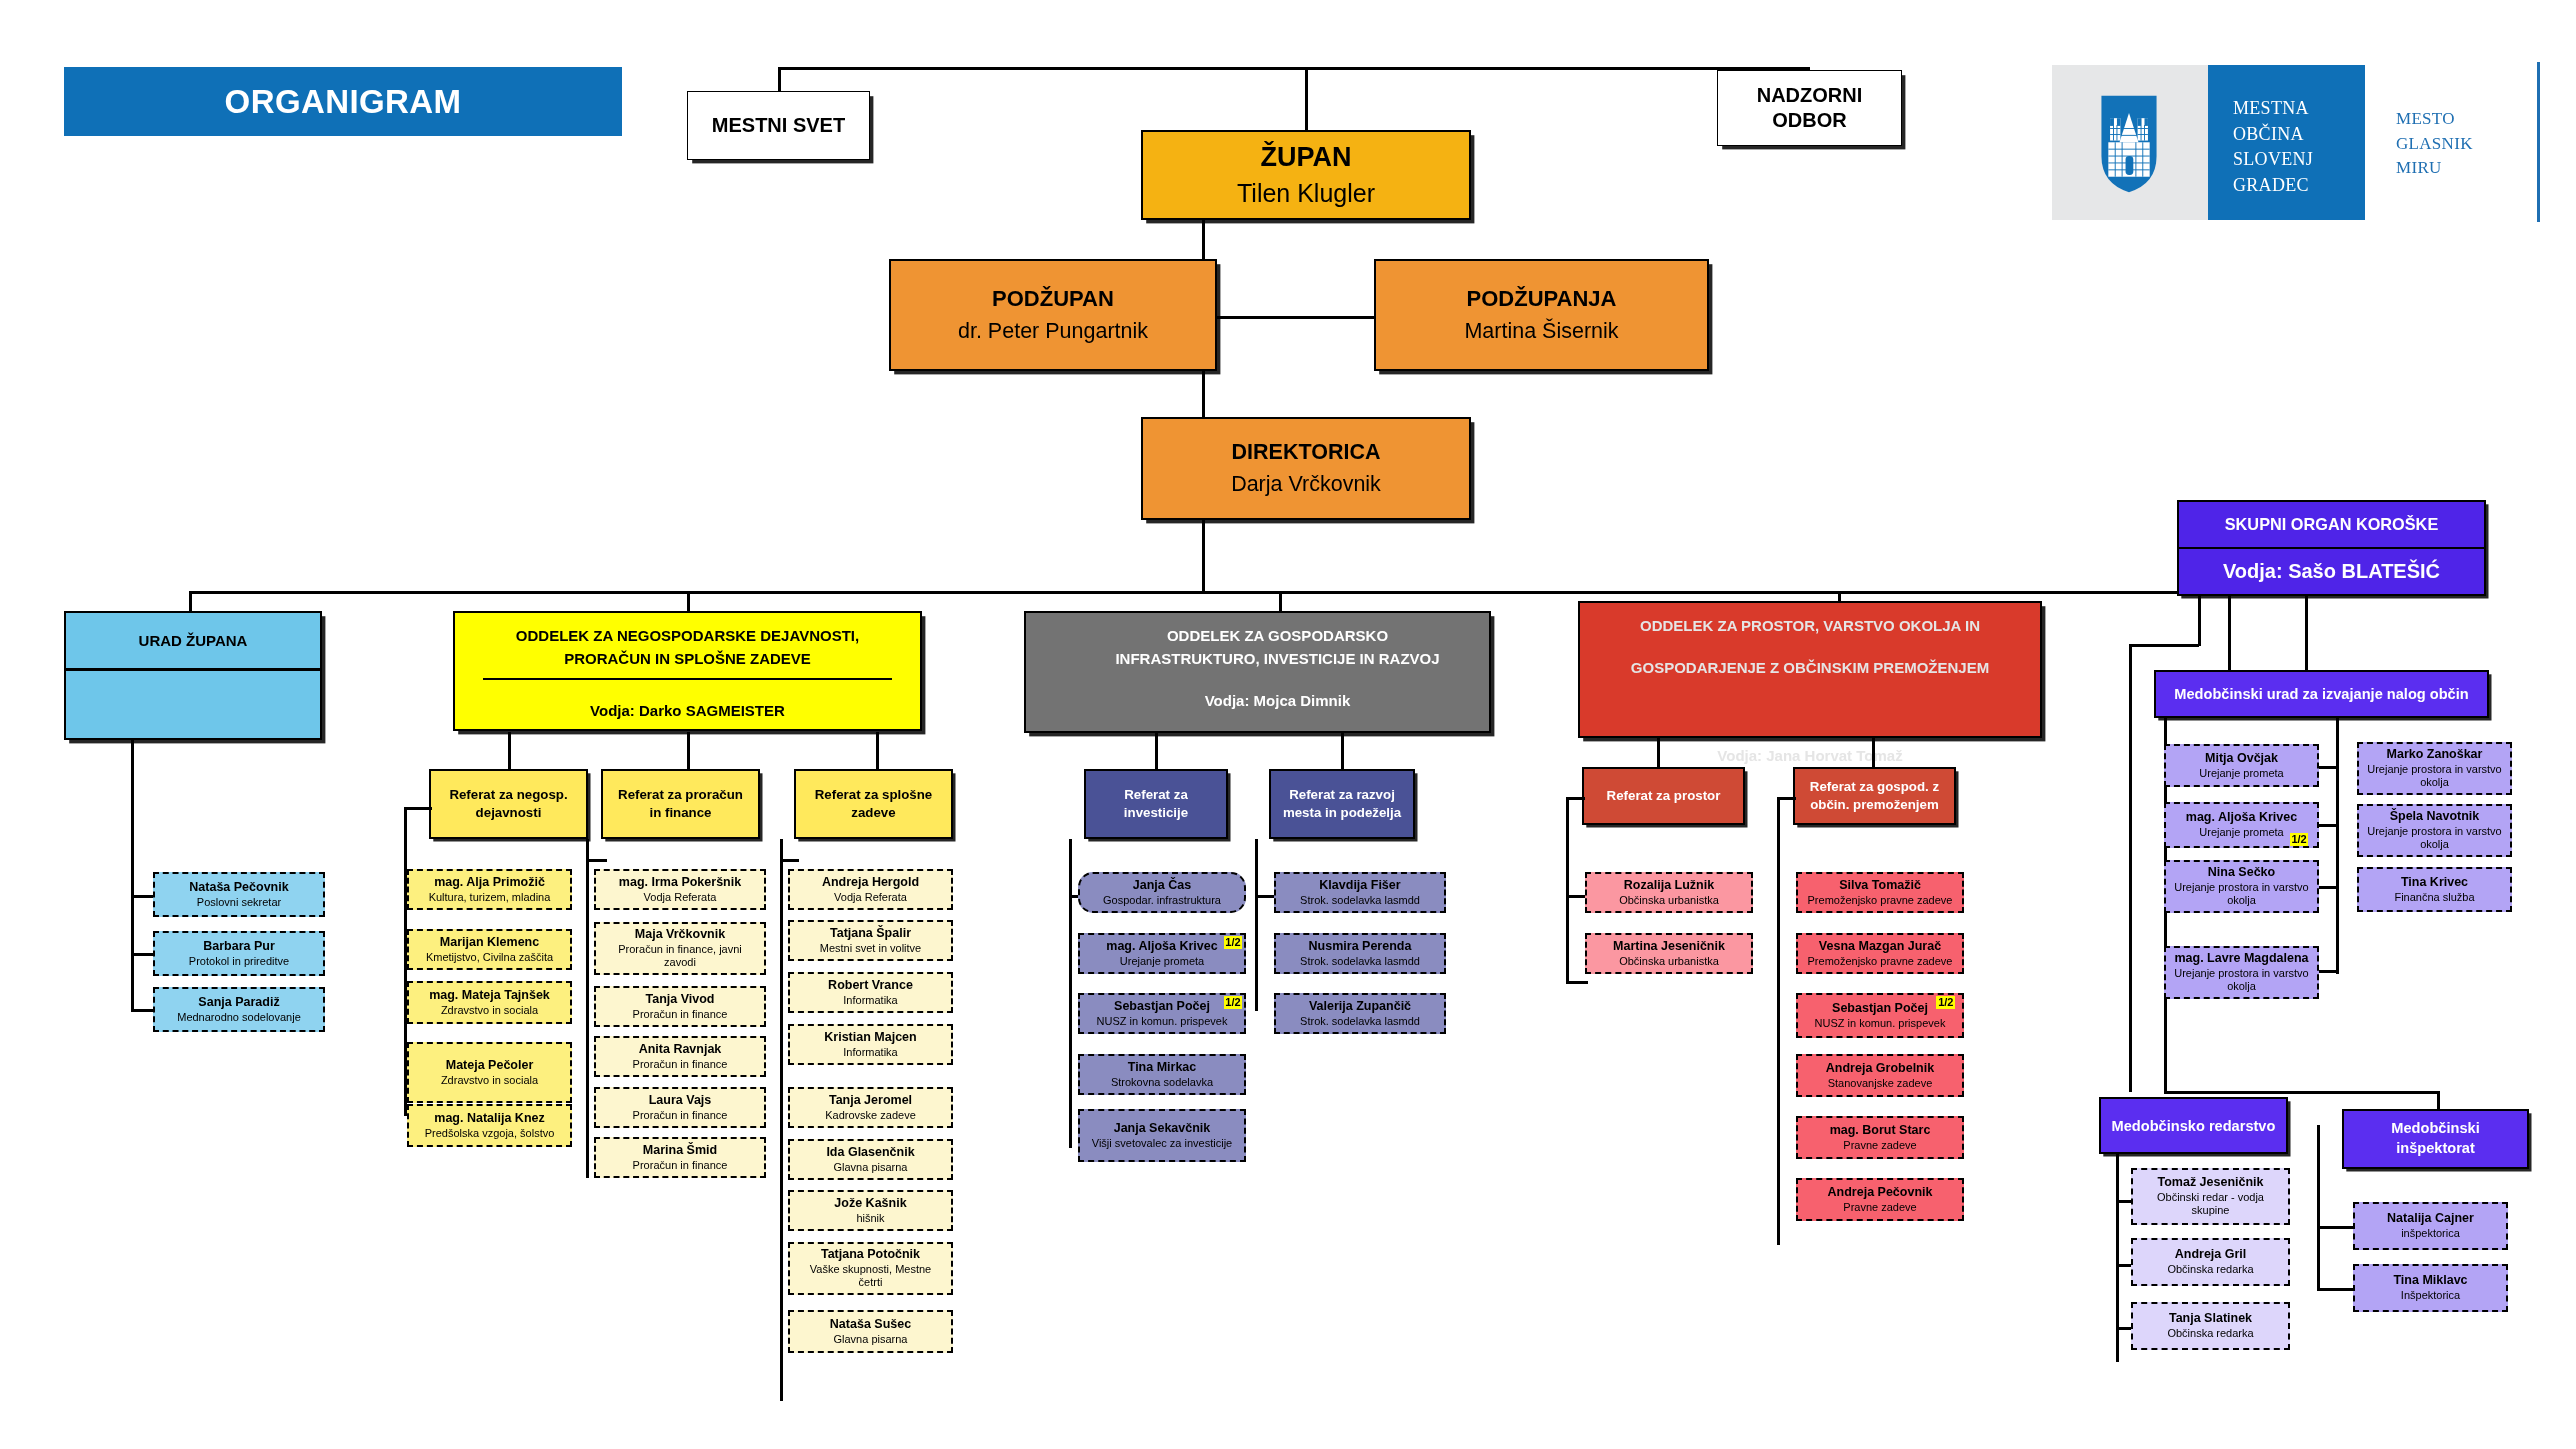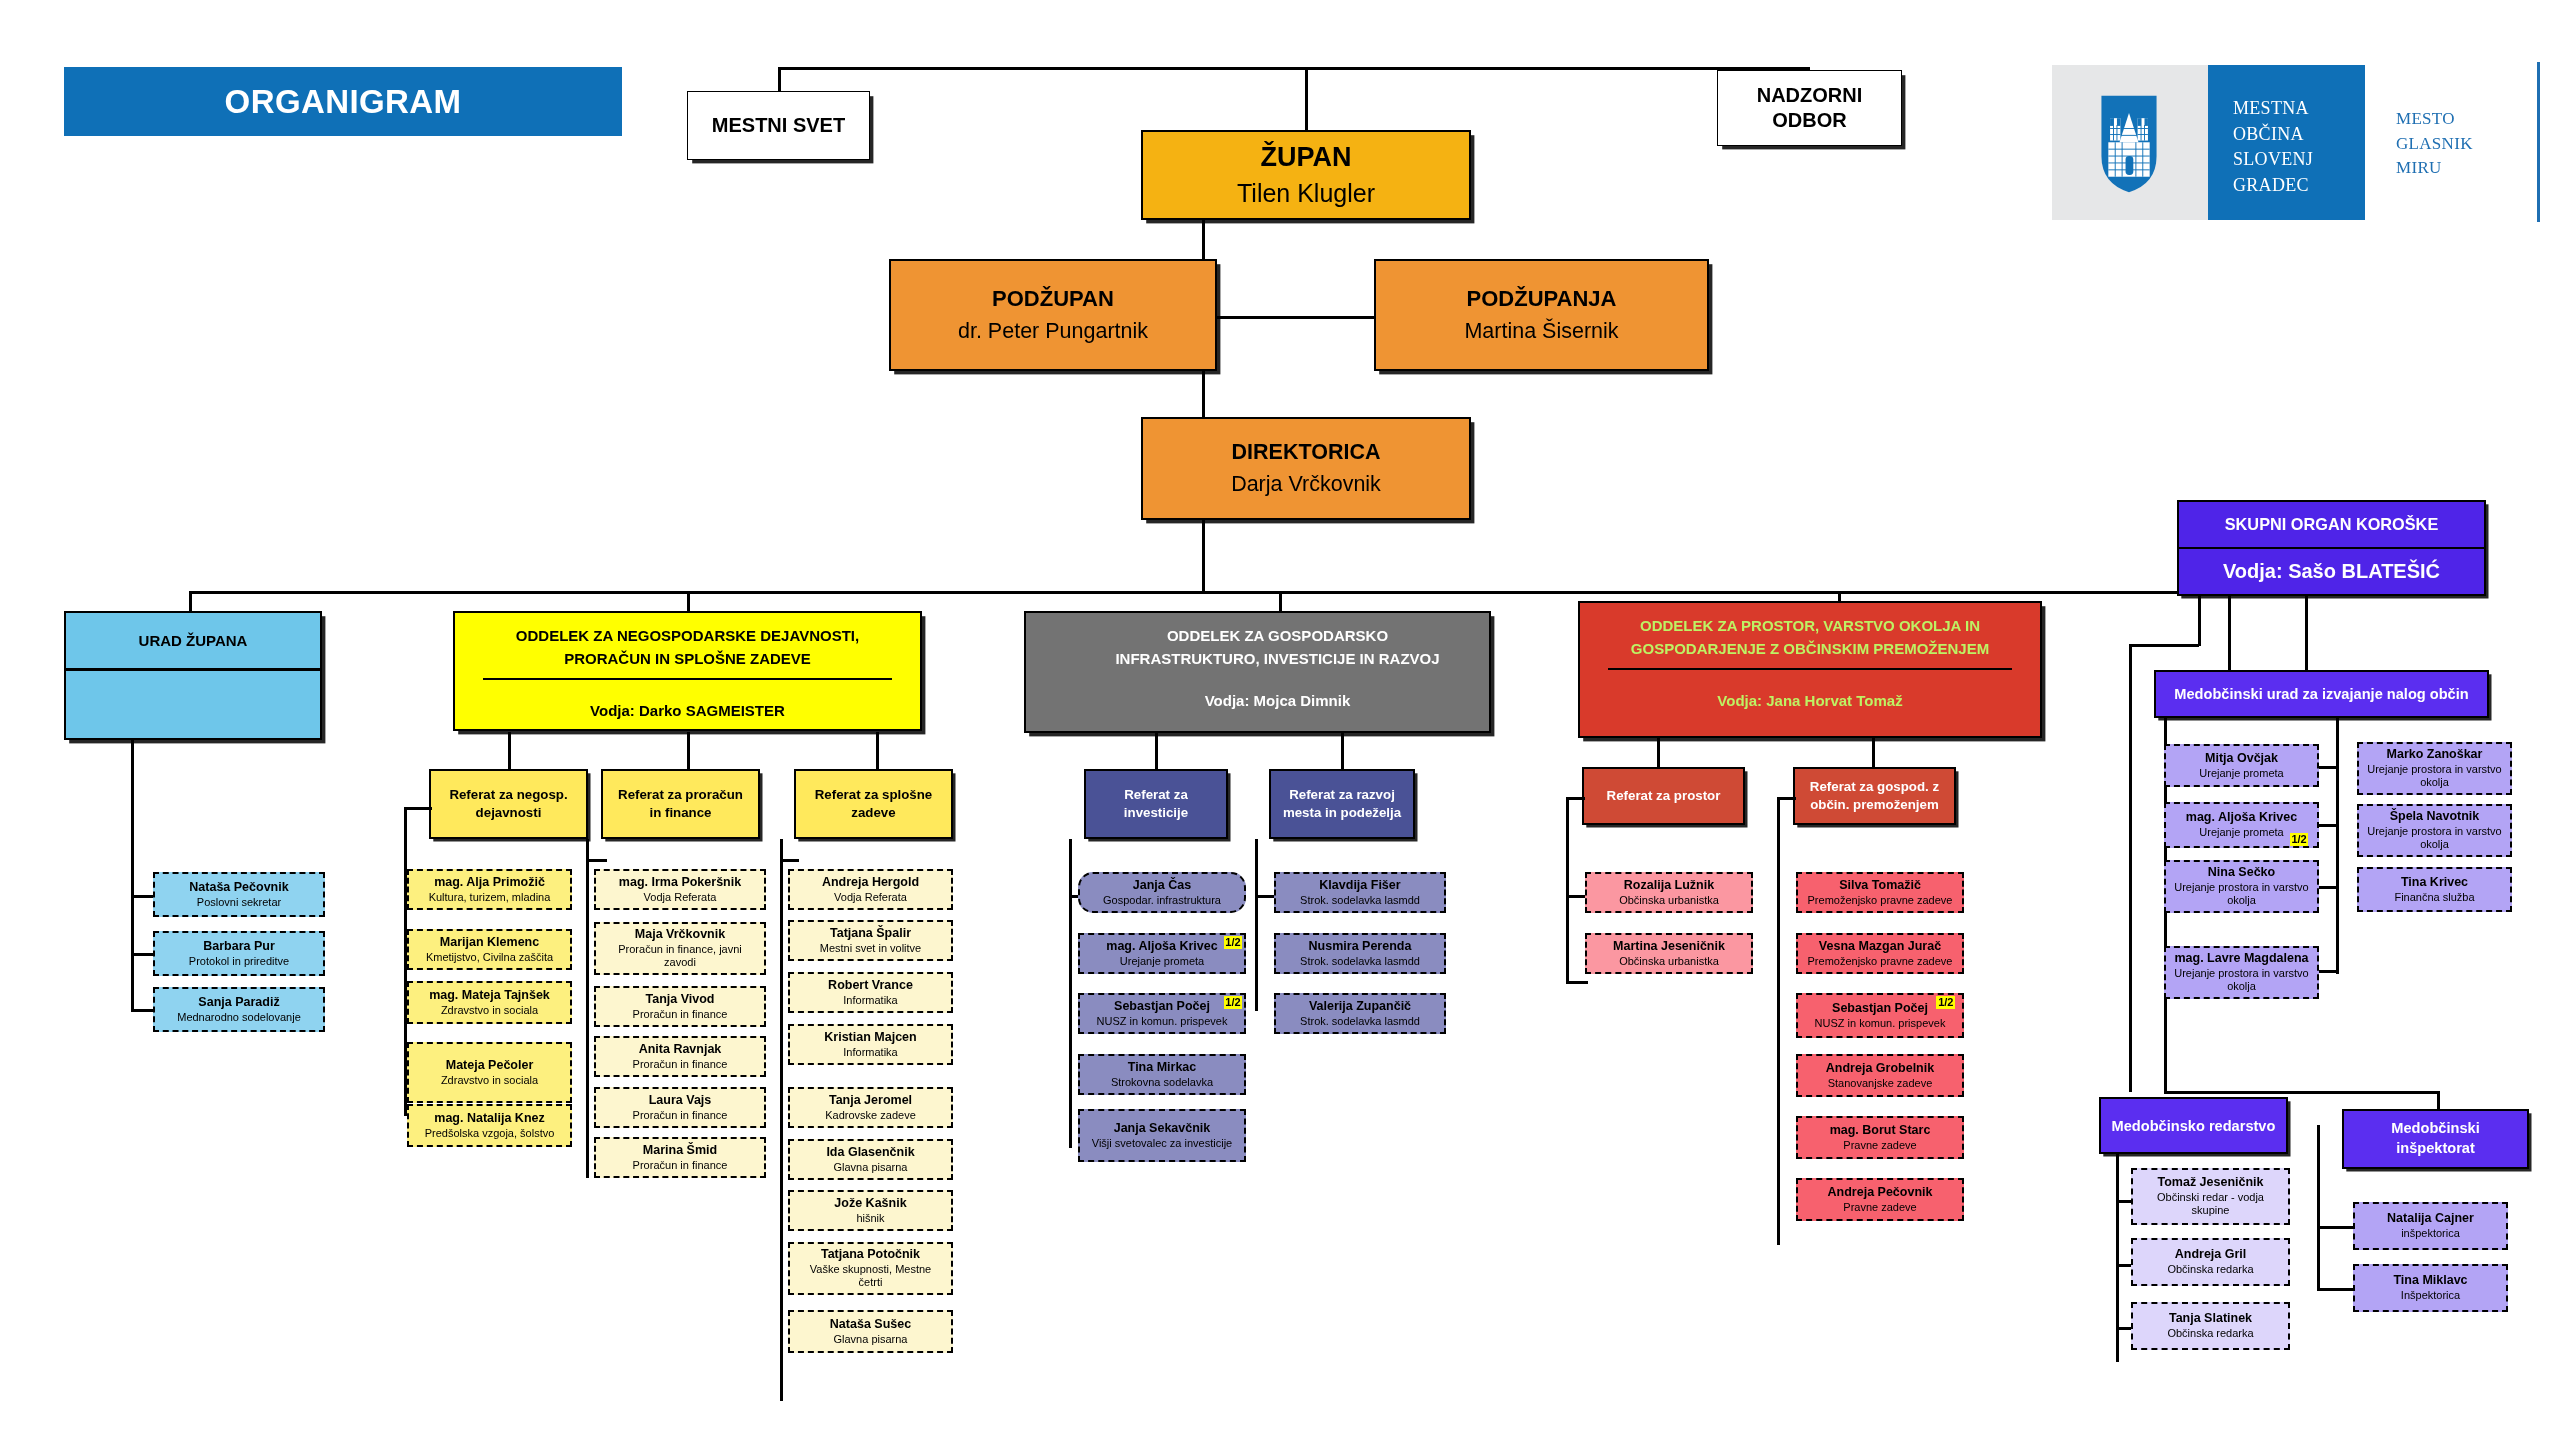--- a/index.html
+++ b/index.html
@@ -31,21 +31,21 @@
   .dir .t2{font-size:21.5px;color:#000;margin-top:6.9px;}
 
   
   .dept{border:2.6px solid #000;box-shadow:4.3px 4.3px 0 -0.9px rgba(0,0,0,.85);
         justify-content:flex-start;padding-top:12px;}
   .dept .dname{font-size:15px;font-weight:bold;line-height:1.5;padding:0 8.6px;}
   .dept .sep{width:88%;height:2.6px;background:#000;margin:7.7px auto 0;}
   .dept .lead{font-size:15px;font-weight:bold;margin-top:22px;}
   .dept-yellow{background:#ffff00;color:#000;}
   .dept-blue{background:#737373;color:#fff;padding-left:40px;}
-  .dept-red{background:#d93a2b;color:#bef264;}
+  .dept-red{background:#d93a2b;color:#e5e5e5;gap:19px;}
   .urad{background:#6ec6ea;border:2.6px solid #000;box-shadow:4.3px 4.3px 0 -0.9px rgba(0,0,0,.85);
         justify-content:flex-start;}
   .urad .dname{font-size:15px;font-weight:bold;color:#000;margin-top:19px;}
   .urad .sep{width:100%;height:2.6px;background:#000;margin-top:19px;}
 
   
   .ref{border:2.6px solid #000;box-shadow:3.4px 3.4px 0 -0.9px rgba(0,0,0,.85);font-size:13.3px;
        font-weight:bold;line-height:1.35;padding:0 4.3px;}
   .ref-yellow{background:#ffe95c;color:#000;}
   .ref-blue{background:#4a5296;color:#fff;}

